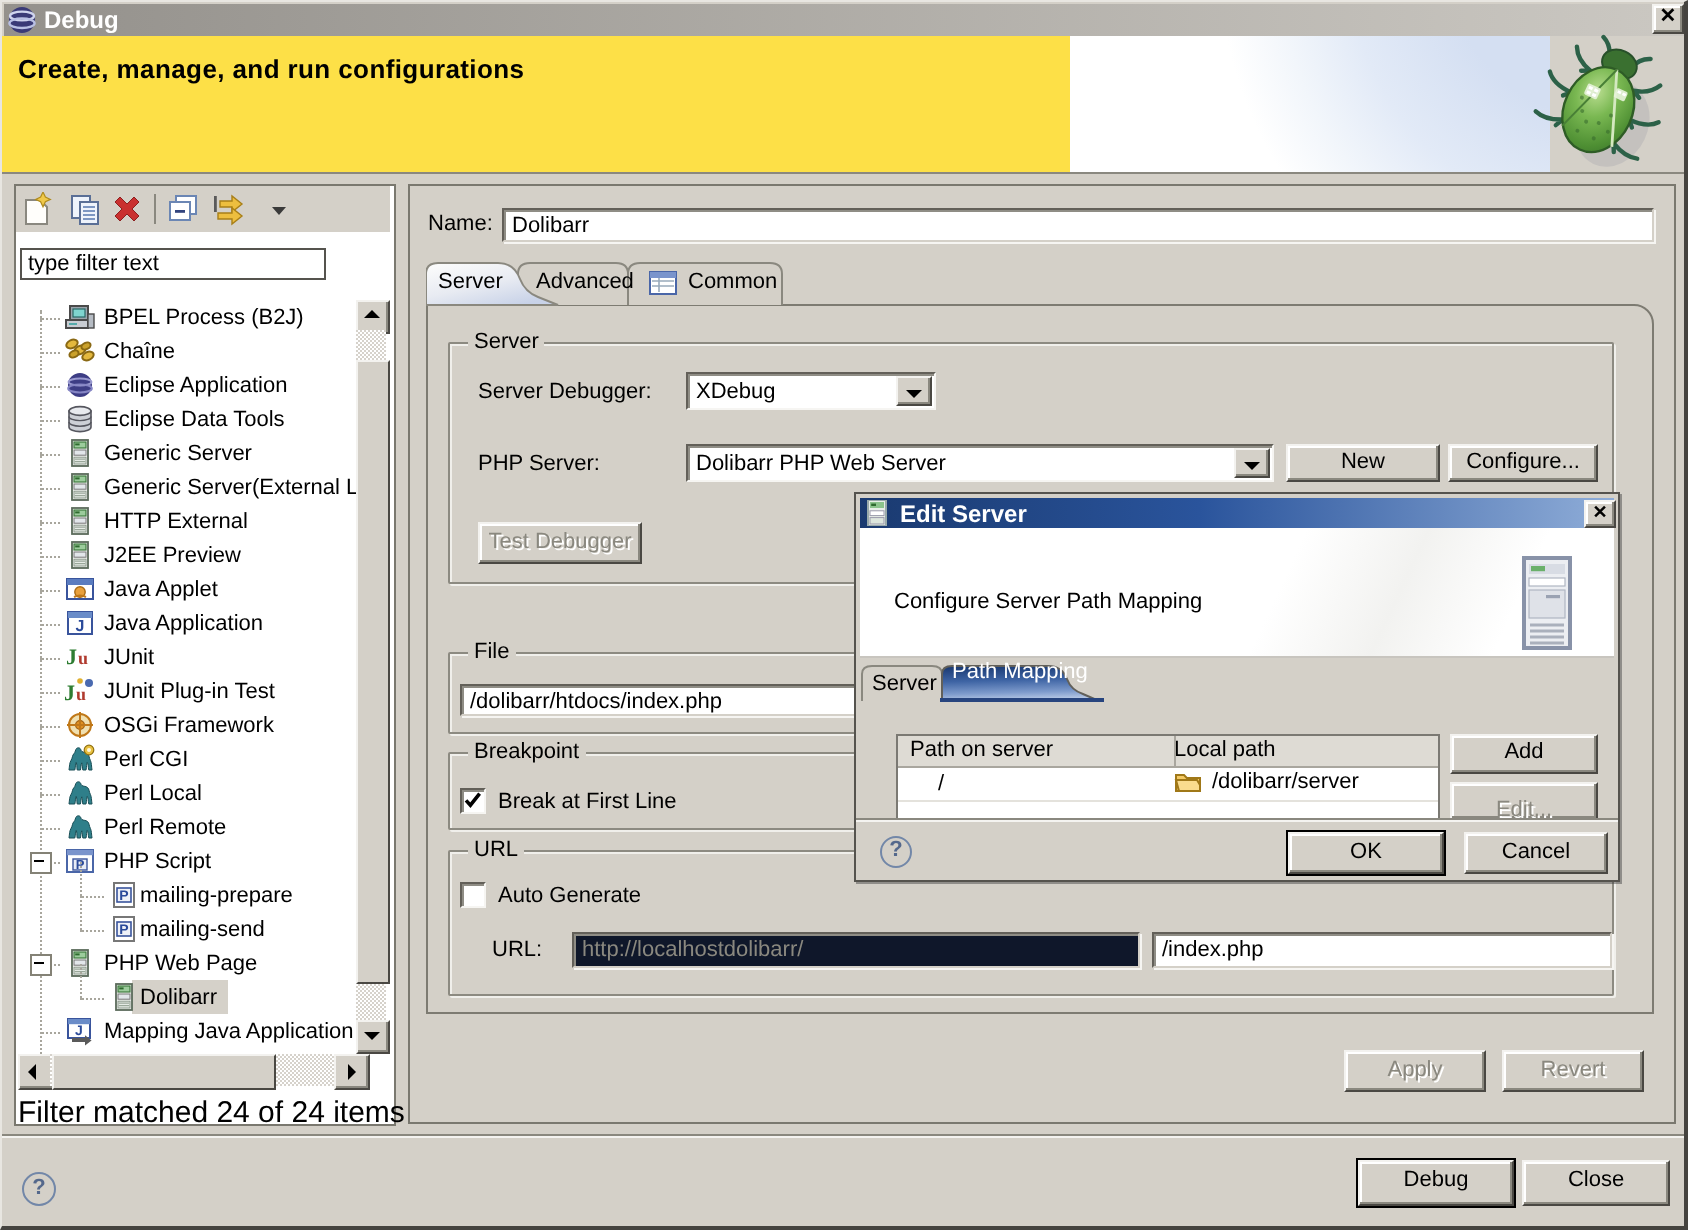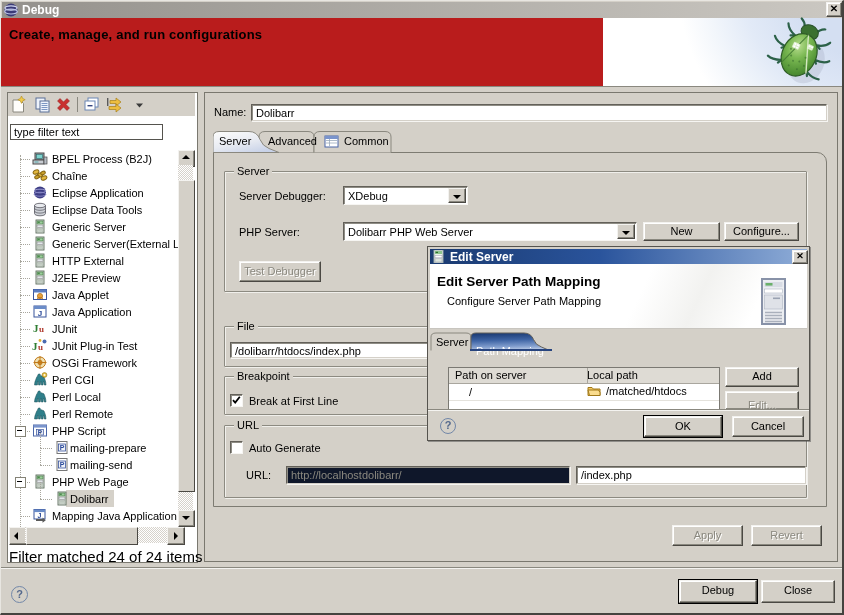--- a/index.html
+++ b/index.html
@@ -67,21 +67,21 @@
 
 <div class="abs" style="left:2px;top:2px;width:840px;height:16px;background:linear-gradient(to right,#94918c,#cbc8c2)"></div>
 <svg class="abs" style="left:4px;top:3px" width="14" height="14" viewBox="0 0 14 14">
  <circle cx="7" cy="7" r="6.5" fill="#3a3a77"></circle>
  <ellipse cx="7" cy="5" rx="6" ry="2.2" fill="none" stroke="#cfd4ee" stroke-width="1.2"></ellipse>
  <ellipse cx="7" cy="8.6" rx="6.3" ry="2.4" fill="none" stroke="#b9c0e4" stroke-width="1.2"></ellipse>
 </svg>
 <div class="abs b" style="left:22px;top:3px;color:#fff;font-size:12px">Debug</div>
 <div class="btn" style="left:826px;top:2px;width:14px;height:13px;line-height:12px;font-weight:bold;font-size:10px">✕</div>
 
-<div class="abs" style="left:1px;top:18px;width:842px;height:68px;background:#b91c1c">
+<div class="abs" style="left:1px;top:18px;width:774px;height:68px;background:#fde047">
  <div class="abs" style="right:0;top:0;width:240px;height:68px;background:radial-gradient(circle 200px at 265px -35px,#d4dff2 0 75px,#e2eaf7 125px,#f2f6fb 160px,#fff 190px)"></div>
  <div class="abs" style="right:0;top:40px;width:200px;height:28px;background:radial-gradient(ellipse 220px 90px at 230px 120px,#dee7f5 0 68%,transparent 72%)"></div>
  <div class="abs b" style="left:8px;top:9px;font-size:13px;letter-spacing:.2px">Create, manage, and run configurations</div>
 </div>
 <div class="abs" style="left:0;top:86px;width:844px;height:1px;background:#8a887f"></div>
 
 <svg class="abs" style="left:760px;top:17px" width="80" height="68" viewBox="0 0 80 68">
  <defs>
   <radialGradient id="shell" cx=".38" cy=".32" r=".85">
    <stop offset="0" stop-color="#b7dc8e"></stop>
@@ -486,21 +486,20 @@
   <rect x="1" y="0" width="9" height="13" fill="#e8efe8" stroke="#9aa"></rect>
   <rect x="2" y="1" width="7" height="3" fill="#8cc48c"></rect>
       <rect x="2.6" y="1.8" width="2.4" height="1.2" fill="#2e6a2e"></rect>
   <rect x="2" y="5.4" width="7" height="2.4" fill="#fff" stroke="#99a" stroke-width=".5"></rect>
   <rect x="2" y="8.8" width="7" height="3.2" fill="#dde6dd" stroke="#99a" stroke-width=".5"></rect>
  </svg>
  <div class="abs b" style="left:22px;top:3px;color:#fff;font-size:12px">Edit Server</div>
  <div class="btn" style="left:364px;top:3px;width:14px;height:12px;line-height:11px;font-size:9px;font-weight:bold">✕</div>
 
  <div class="abs" style="left:2px;top:17px;width:377px;height:64px;background:linear-gradient(115deg,#fff 55%,#f2f2f0 70%,#fff 85%);border-bottom:1px solid #c8c5bf">
-  <div class="abs b" style="left:7px;top:10px;font-size:13.5px">Edit Server Path Mapping</div>
   <div class="abs" style="left:17px;top:31px">Configure Server Path Mapping</div>
   <svg class="abs" style="left:331px;top:14px" width="25" height="47" viewBox="0 0 25 47">
    <rect x="1" y="1" width="23" height="45" fill="#eceef2" stroke="#8892a8" stroke-width="2"></rect>
    <rect x="3.5" y="4" width="18" height="5" fill="#d8dce4"></rect>
         <rect x="4.5" y="5" width="7" height="2.6" fill="#6ab06a"></rect>
    <rect x="3.5" y="11" width="18" height="4" fill="#fff" stroke="#b0b6c2" stroke-width=".6"></rect>
    <rect x="3.5" y="17" width="18" height="14" fill="#dfe2e8" stroke="#b0b6c2" stroke-width=".6"></rect>
    <rect x="12" y="19.5" width="7" height="1.6" fill="#9aa2b2"></rect>
    <path d="M4 34.5h17M4 37.5h17M4 40.5h17M4 43.5h17" stroke="#aab0bc" stroke-width="1.6"></path>
   </svg>
@@ -512,32 +511,32 @@
   <defs>
         <linearGradient id="tabg2" x1="0" y1="0" x2=".12" y2="1">
           <stop offset="0" stop-color="#17366e"></stop>
           <stop offset=".45" stop-color="#3e64a4"></stop>
           <stop offset=".8" stop-color="#7e9bcc"></stop>
           <stop offset="1" stop-color="#b4c6e4"></stop>
         </linearGradient>
       </defs>
  </svg>
  <div class="abs" style="left:8px;top:89px">Server</div>
- <div class="abs" style="left:48px;top:98px;color:#fff">Path Mapping</div>
+ <div class="abs" style="left:48px;top:83px;color:#fff">Path Mapping</div>
  <div class="abs" style="left:42px;top:102px;width:82px;height:2px;background:#27447e"></div>
 
  <div class="abs" style="left:20px;top:120px;width:270px;height:41px;border:1px solid #7b7973;background:#fff;overflow:hidden">
   <div class="abs" style="left:133px;top:0;width:200px;height:14px;background:#dedbd4;border-bottom:1px solid #a9a69e;padding:1px 0 0 5px">Local path</div>
   <div class="abs" style="left:0;top:0;width:132px;height:14px;background:#dedbd4;border-right:1px solid #a9a69e;border-bottom:1px solid #a9a69e;padding:1px 0 0 6px">Path on server</div>
   <div class="abs" style="left:20px;top:18px">/</div>
   <svg class="abs" style="left:138px;top:17px" width="14" height="12" viewBox="0 0 14 12">
         <path d="M1 2.5 h4l1.4 1.5H13v6.5H1z" fill="#f4c964" stroke="#a07818"></path>
         <path d="M1 5h10.5l1.5 2.5v3H2.5z" fill="#fadc8e" stroke="#a07818"></path>
       </svg>
-  <div class="abs" style="left:157px;top:17px">/matched/htdocs</div>
+  <div class="abs" style="left:157px;top:17px">/dolibarr/server</div>
   <div class="abs" style="left:0;top:32px;width:270px;height:1px;background:#e4e2dc"></div>
  </div>
  <div class="btn" style="left:297px;top:120px;width:72px;height:18px;line-height:17px">Add</div>
  <div class="btn dis" style="left:297px;top:144px;width:72px;height:17px;line-height:26px;overflow:hidden">Edit...</div>
  <div class="abs" style="left:0;top:162px;width:381px;height:1px;background:#8a887f"></div>
  <div class="abs" style="left:0;top:163px;width:381px;height:1px;background:#f4f3f0"></div>
  <div class="help" style="left:12px;top:171px;width:14px;height:14px;line-height:13px">?</div>
  <div class="btn def" style="left:216px;top:169px;width:76px;height:19px">OK</div>
  <div class="btn" style="left:304px;top:169px;width:70px;height:19px">Cancel</div>
 </div>

